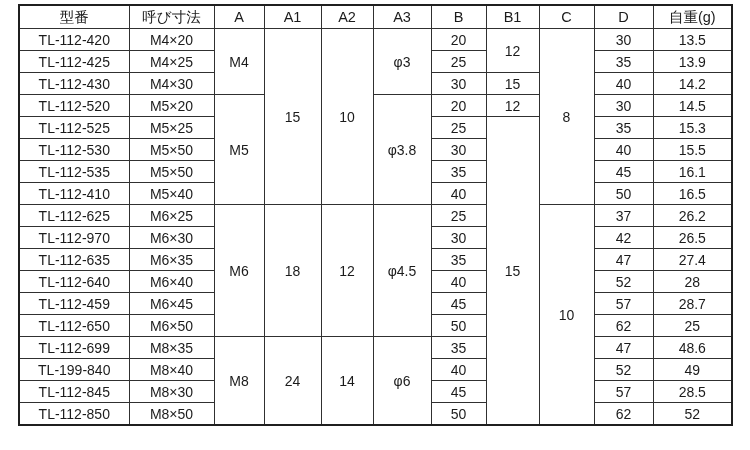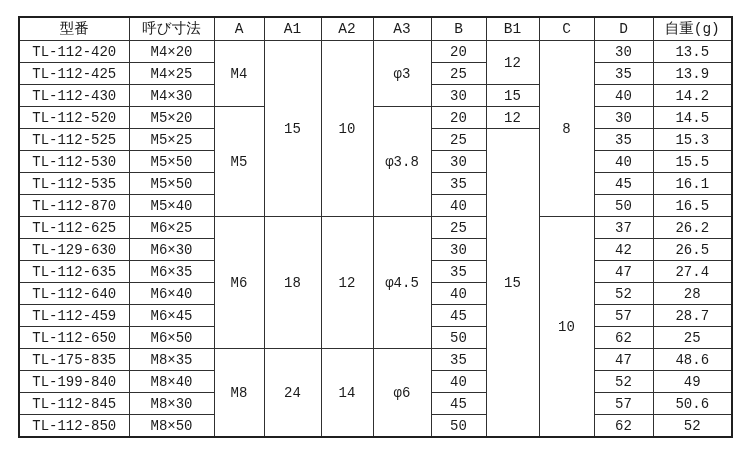--- a/index.html
+++ b/index.html
@@ -10,22 +10,21 @@
   body {
     width: 750px;
     height: 450px;
     position: relative;
     font-family: "Liberation Sans", "DejaVu Sans", sans-serif;
     color: #1b1b1b;
   }
   .table-wrap {
     position: absolute;
     left: 18px;
-    top: 16px;
-    font-family: Liberation Mono, monospace;
+    top: 4px;
   }
   table.spec {
     border-collapse: collapse;
     table-layout: fixed;
     border: 2px solid #1f1f1f;
   }
   table.spec th,
   table.spec td {
     border: 1px solid #303030;
     text-align: center;
@@ -134,40 +133,40 @@
           <td>15.5</td>
         </tr>
         <tr>
           <td>TL-112-535</td>
           <td>M5×50</td>
           <td>35</td>
           <td>45</td>
           <td>16.1</td>
         </tr>
         <tr>
-          <td>TL-112-870</td>
+          <td>TL-112-410</td>
           <td>M5×40</td>
           <td>40</td>
           <td>50</td>
           <td>16.5</td>
         </tr>
         <tr>
           <td>TL-112-625</td>
           <td>M6×25</td>
           <td rowspan="6">M6</td>
           <td rowspan="6">18</td>
           <td rowspan="6">12</td>
           <td rowspan="6">φ4.5</td>
           <td>25</td>
           <td rowspan="10">10</td>
           <td>37</td>
           <td>26.2</td>
         </tr>
         <tr>
-          <td>TL-129-630</td>
+          <td>TL-112-970</td>
           <td>M6×30</td>
           <td>30</td>
           <td>42</td>
           <td>26.5</td>
         </tr>
         <tr>
           <td>TL-112-635</td>
           <td>M6×35</td>
           <td>35</td>
           <td>47</td>
@@ -188,21 +187,21 @@
           <td>28.7</td>
         </tr>
         <tr>
           <td>TL-112-650</td>
           <td>M6×50</td>
           <td>50</td>
           <td>62</td>
           <td>25</td>
         </tr>
         <tr>
-          <td>TL-175-835</td>
+          <td>TL-112-699</td>
           <td>M8×35</td>
           <td rowspan="4">M8</td>
           <td rowspan="4">24</td>
           <td rowspan="4">14</td>
           <td rowspan="4">φ6</td>
           <td>35</td>
           <td>47</td>
           <td>48.6</td>
         </tr>
         <tr>
@@ -210,21 +209,21 @@
           <td>M8×40</td>
           <td>40</td>
           <td>52</td>
           <td>49</td>
         </tr>
         <tr>
           <td>TL-112-845</td>
           <td>M8×30</td>
           <td>45</td>
           <td>57</td>
-          <td>50.6</td>
+          <td>28.5</td>
         </tr>
         <tr>
           <td>TL-112-850</td>
           <td>M8×50</td>
           <td>50</td>
           <td>62</td>
           <td>52</td>
         </tr>
       </tbody>
   </table>

